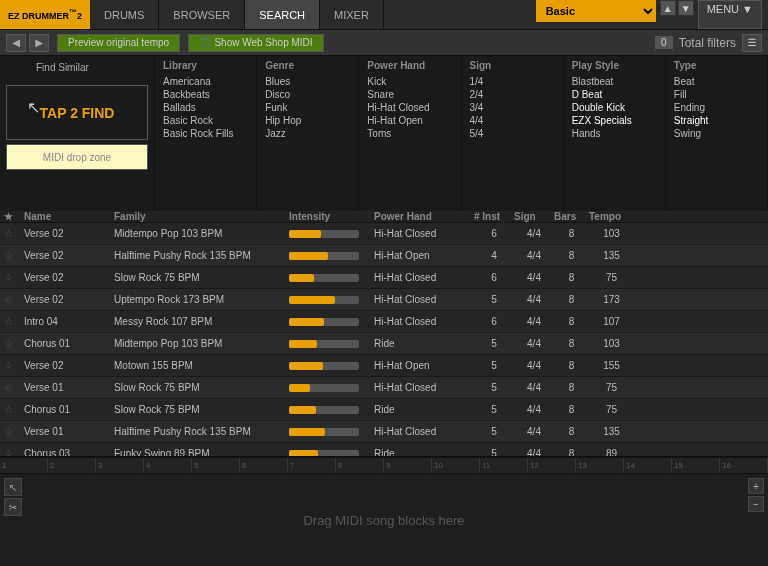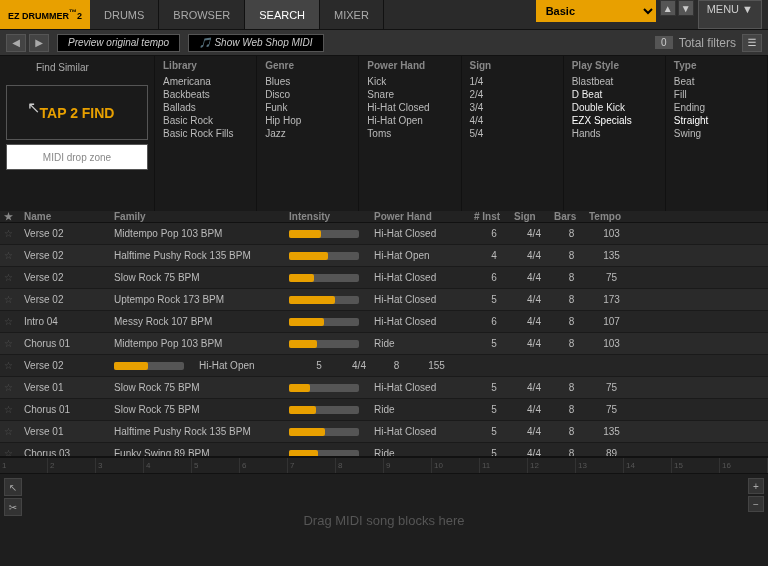--- a/index.html
+++ b/index.html
@@ -107,30 +107,29 @@
       color: #aaa;
       width: 20px;
       height: 18px;
       font-size: 10px;
       display: flex;
       align-items: center;
       justify-content: center;
       cursor: pointer;
     }
     .preview-btn, .webshop-btn {
-      background: #000000;
+      background: #4d7c0f;
       border: 1px solid #555;
       color: #ccc;
       padding: 2px 10px;
       font-size: 10px;
       cursor: pointer;
       height: 18px;
       display: flex;
       align-items: center;
-      font-style: italic;
     }
     .second-row-right {
       margin-left: auto;
       display: flex;
       align-items: center;
       gap: 6px;
     }
     .filters-count {
       background: #555;
       color: #ccc;
@@ -184,21 +183,21 @@
       font-weight: bold;
     }
     .cursor-icon {
       position: absolute;
       left: 20px;
       top: 12px;
       color: #ccc;
       font-size: 16px;
     }
     .midi-drop-btn {
-      background: #ffffff;
+      background: #fef9c3;
       border: 1px solid #555;
       color: #888;
       width: 100%;
       height: 26px;
       display: flex;
       align-items: center;
       justify-content: center;
       font-size: 10px;
       cursor: pointer;
     }
@@ -589,20 +588,21 @@
     </div>
     <div class="cell cell-powerhand">Ride</div>
     <div class="cell cell-inst">5</div>
     <div class="cell cell-sign">4/4</div>
     <div class="cell cell-bars">8</div>
     <div class="cell cell-tempo">103</div>
   </div>
         <div class="table-row">
     <div class="cell cell-star" style="color:#555;">☆</div>
     <div class="cell cell-name">Verse 02</div>
+    <div class="cell cell-family">Motown 155 BPM</div>
     <div class="cell cell-intensity">
       <div class="intensity-bar" style="width:70px;">
         <div class="intensity-fill" style="width:48%;"></div>
       </div>
     </div>
     <div class="cell cell-powerhand">Hi-Hat Open</div>
     <div class="cell cell-inst">5</div>
     <div class="cell cell-sign">4/4</div>
     <div class="cell cell-bars">8</div>
     <div class="cell cell-tempo">155</div>

